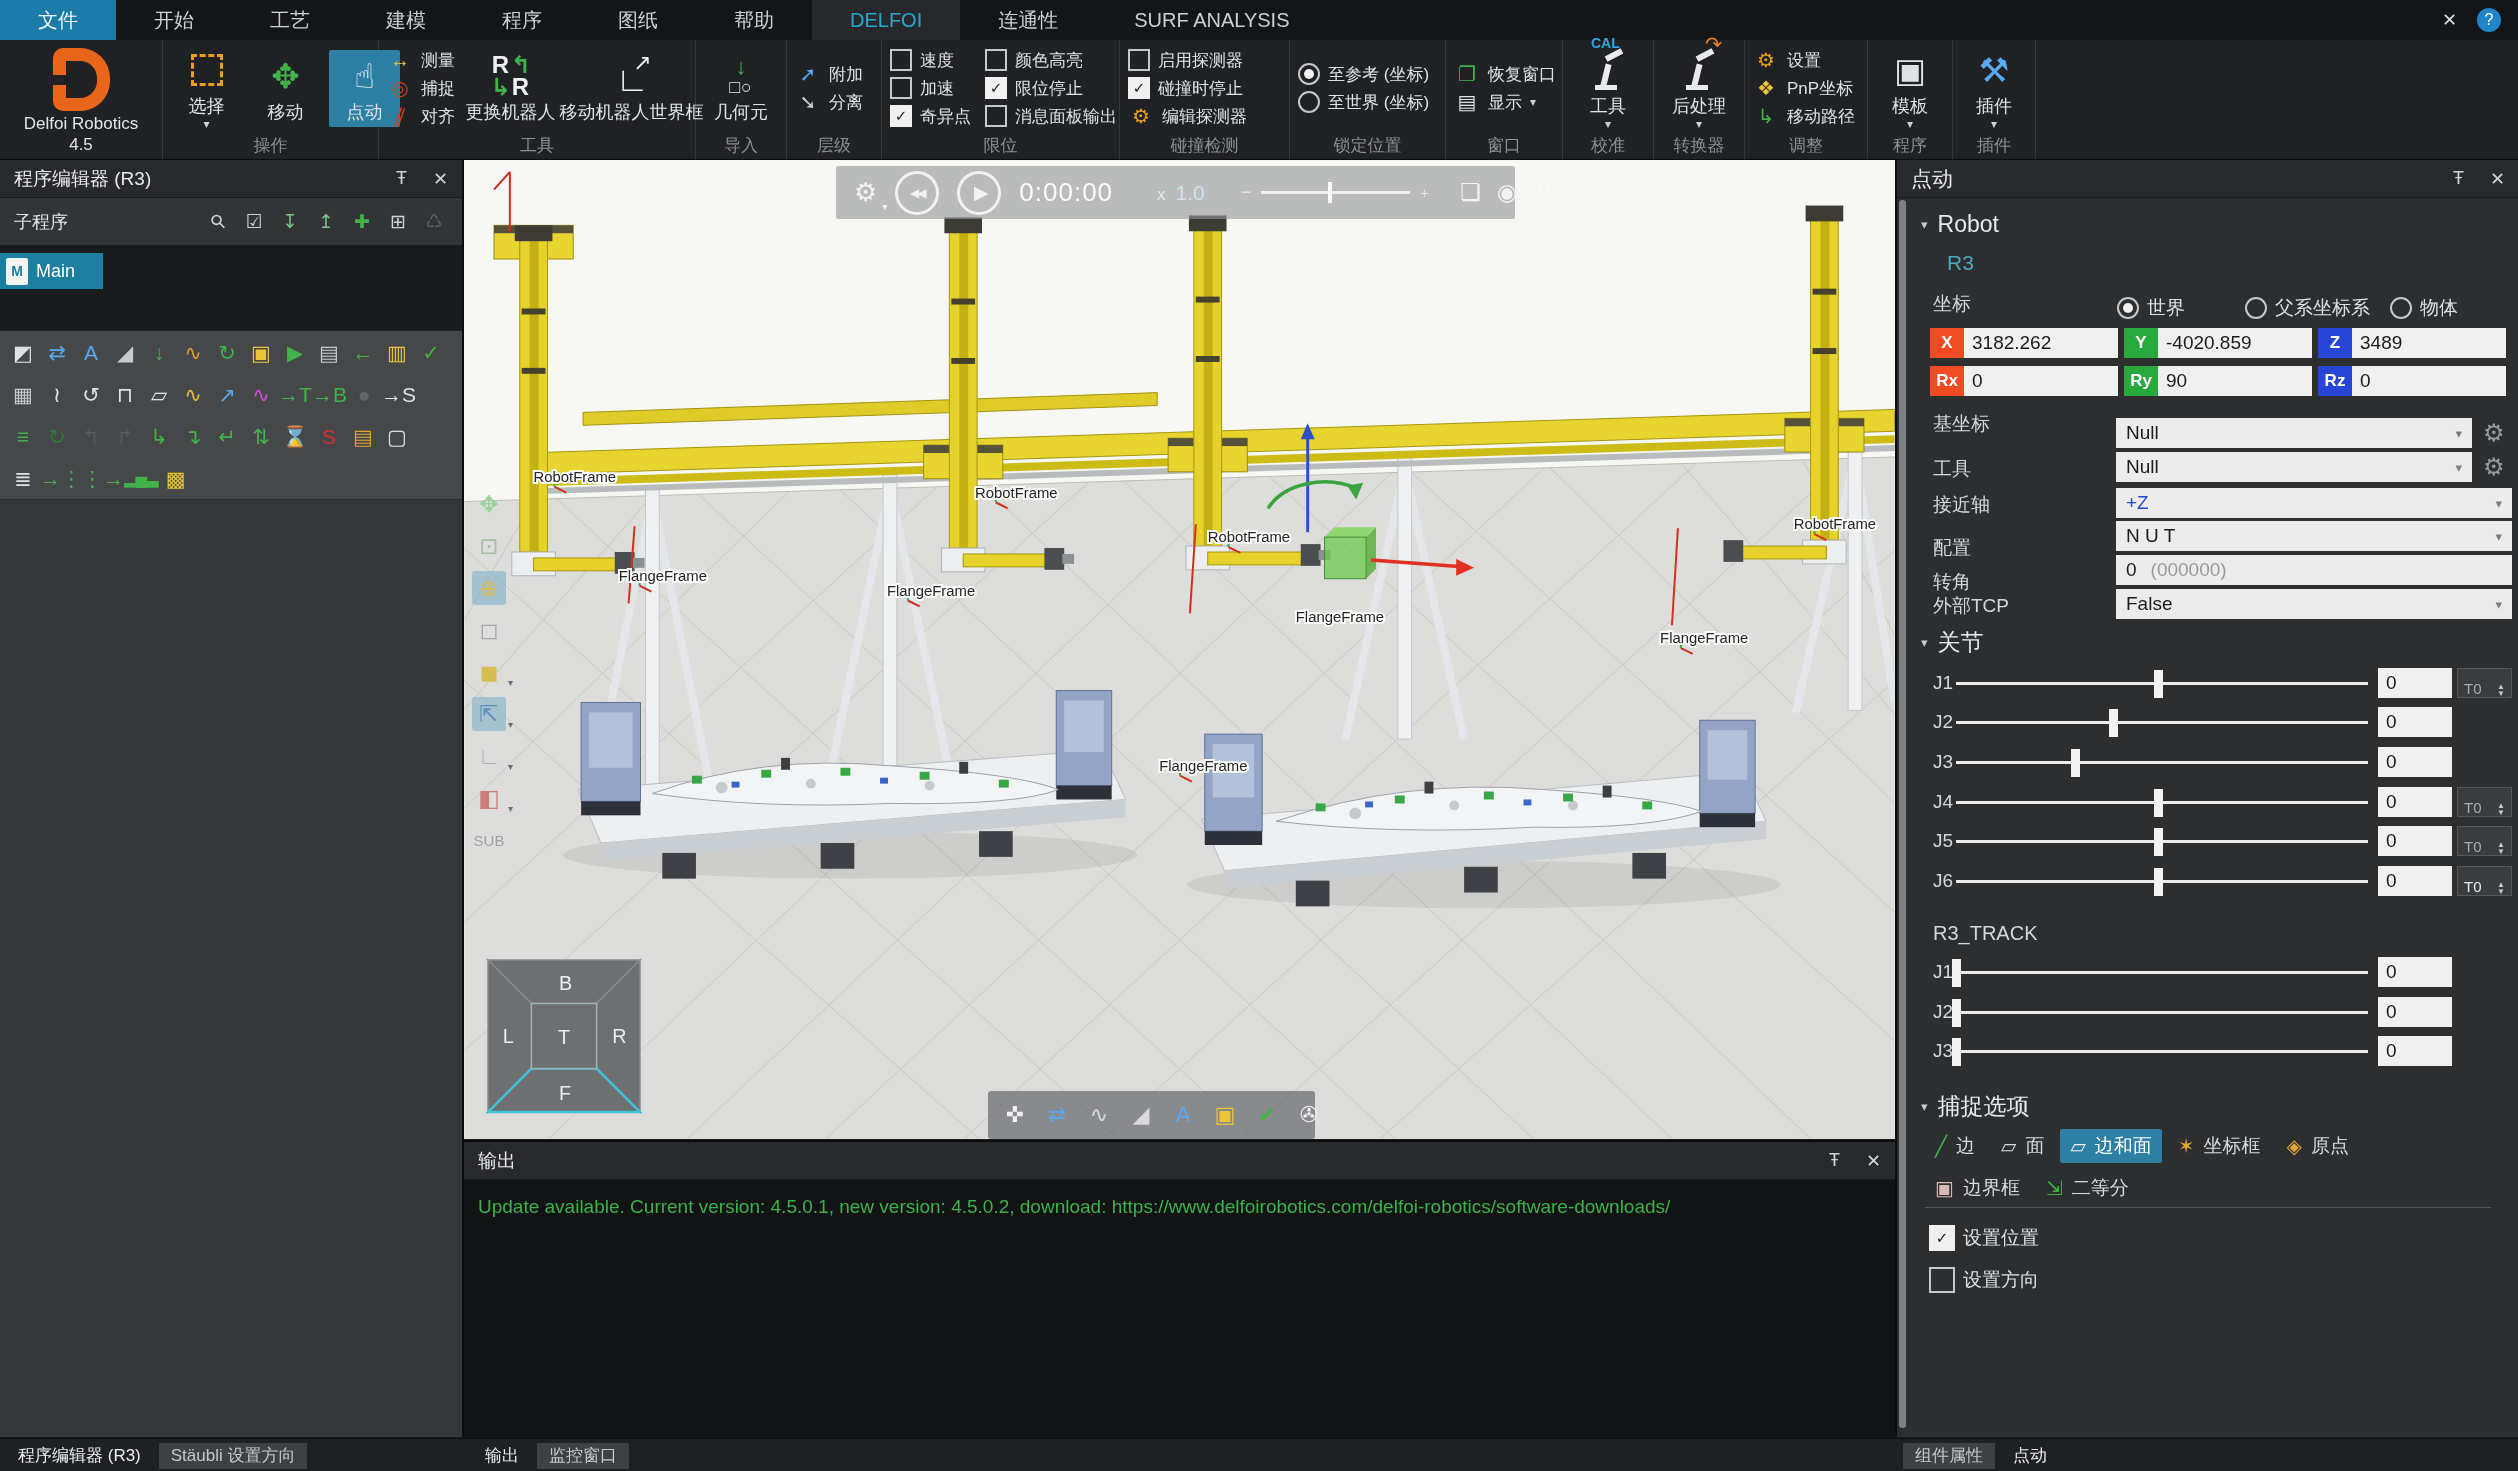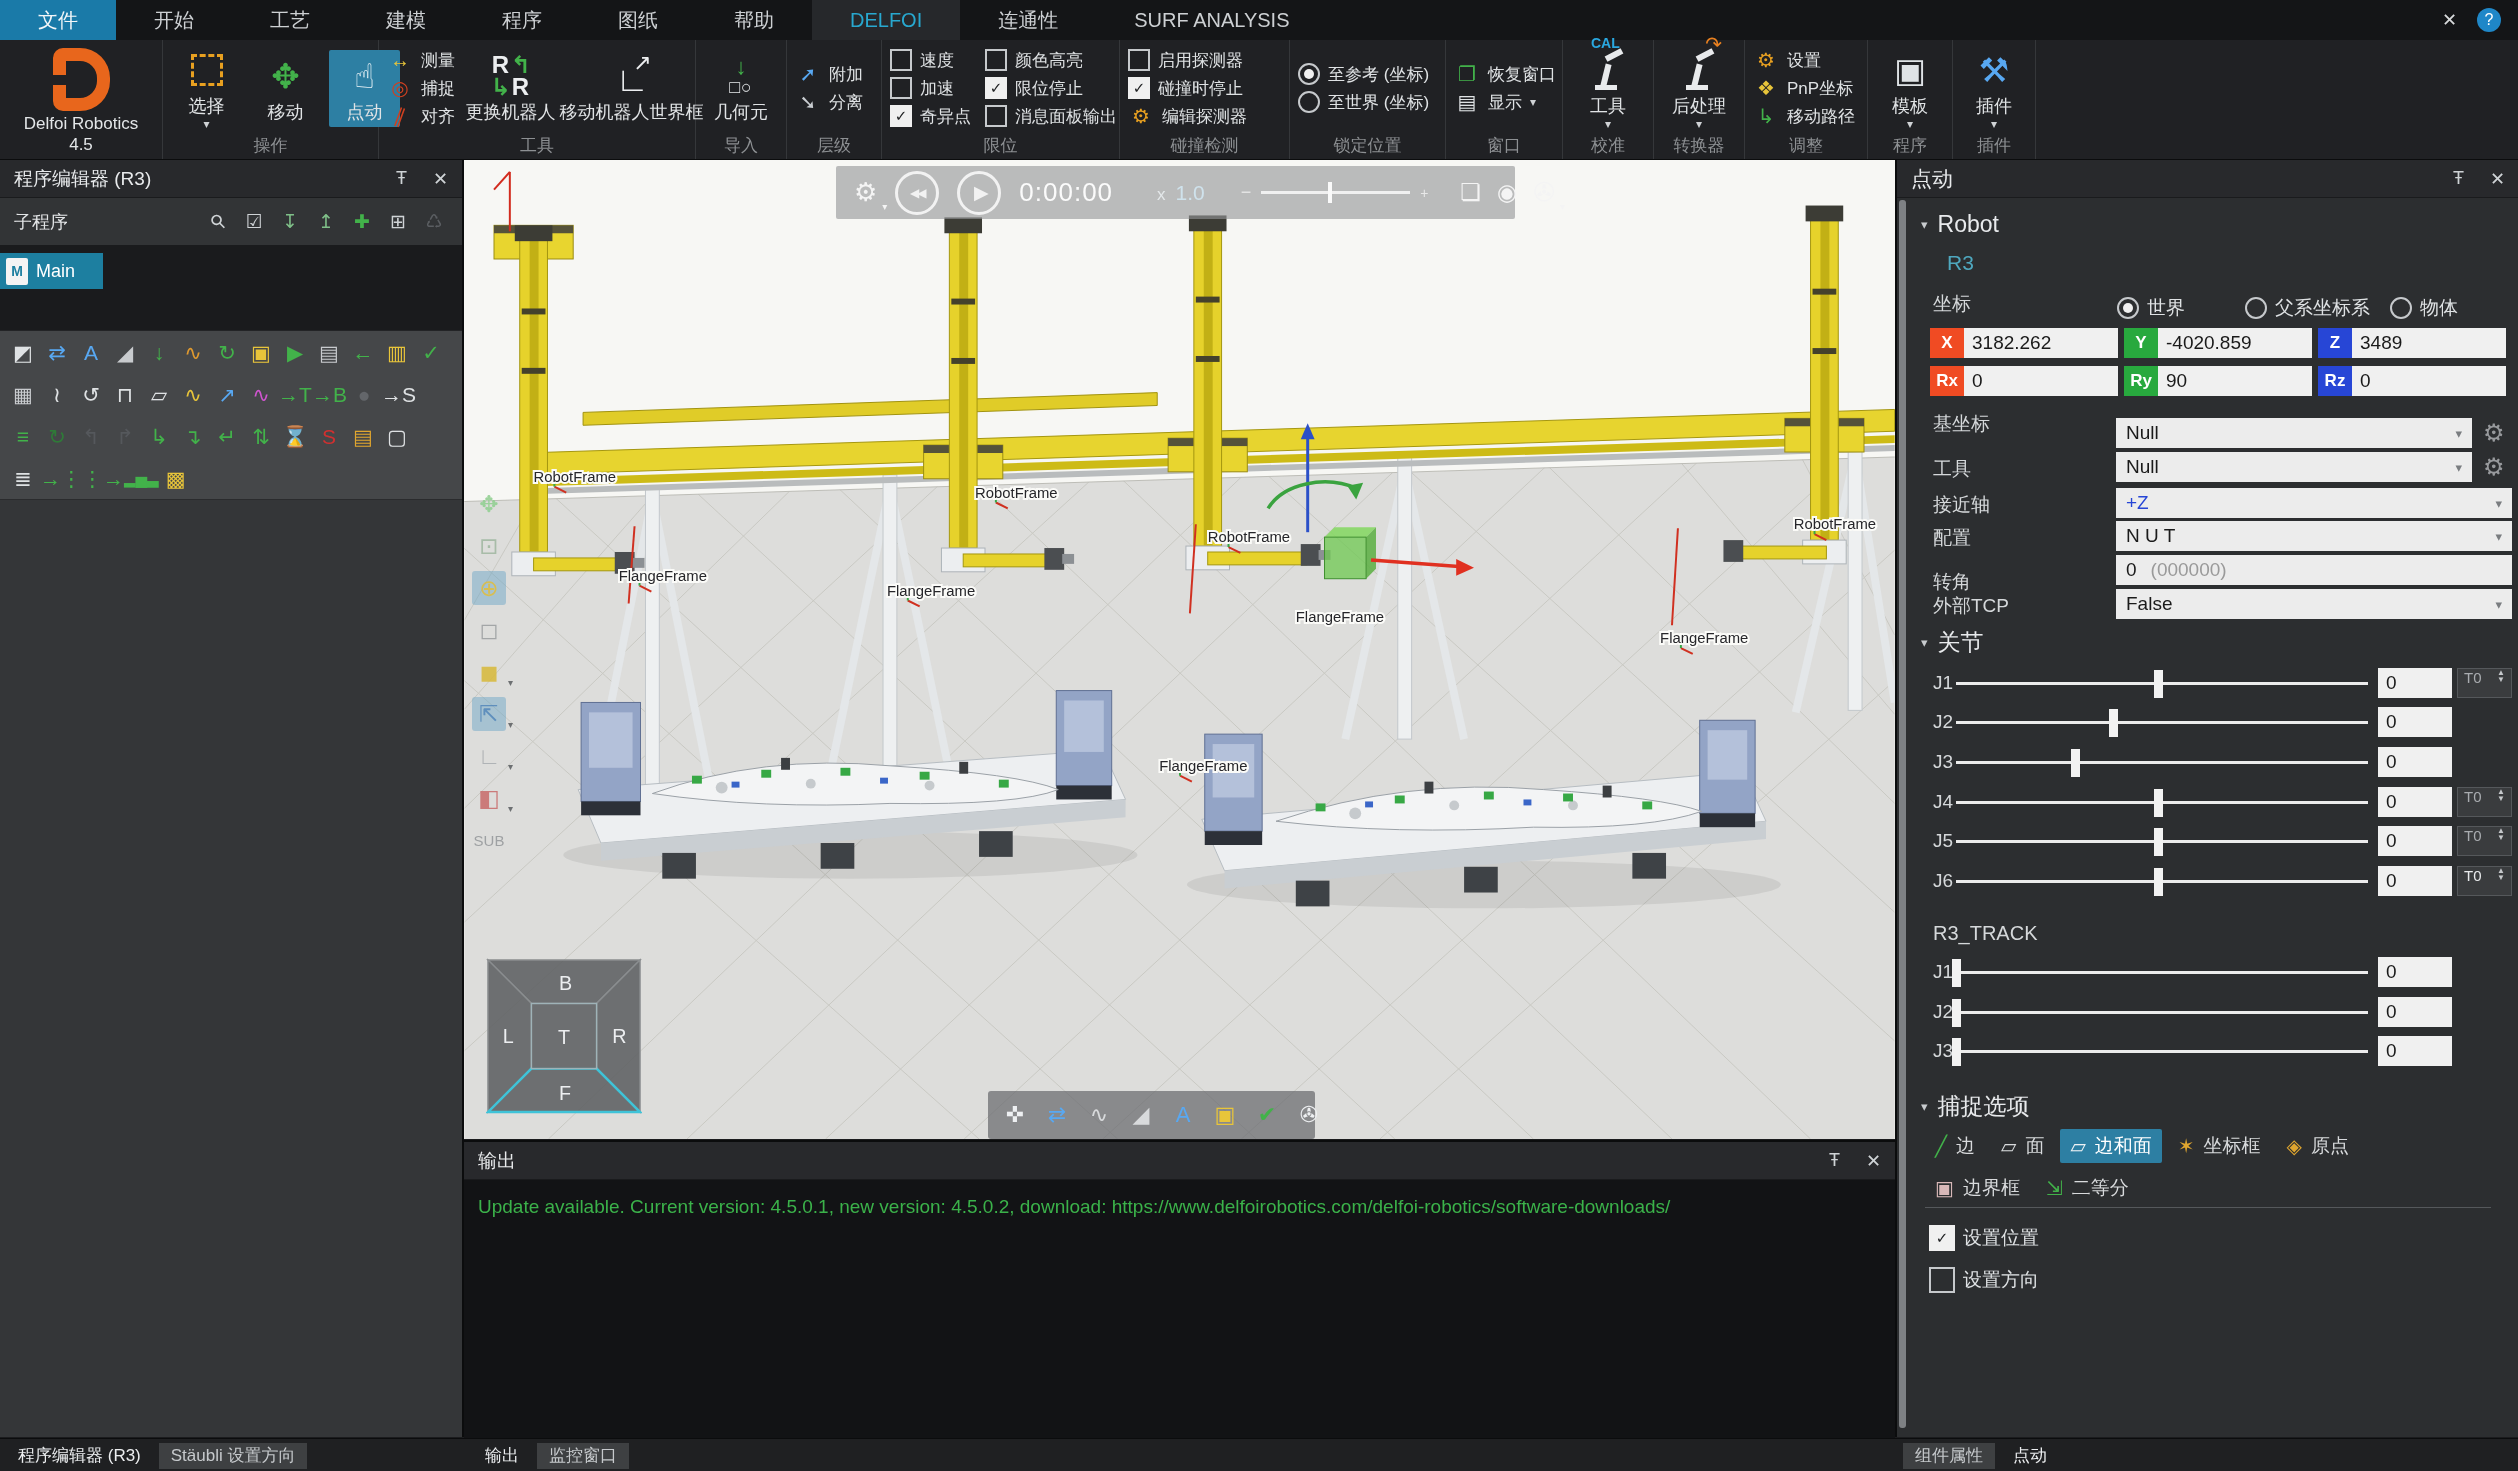--- a/index.html
+++ b/index.html
@@ -118,21 +118,21 @@
   .selbox{position:absolute;height:30px;background:#ececec;color:#1b1b1b;display:flex;align-items:center;padding:0 10px;font-size:19px}
   .selbox .dd{margin-left:auto;color:#7a7d80;font-size:13px}
   .selbox .blue{color:#2746d6}
   .selbox .muted{color:#9a9a9a;margin-left:14px}
   .rgear{position:absolute;font-size:24px;color:#97999c}
   .jrow{position:absolute;left:0;width:624px;height:32px}
   .jrow .jl{position:absolute;left:36px;top:4px;font-size:19px;color:#d5d8da}
   .jtrack{position:absolute;left:59px;top:14px;width:412px;height:3px;background:#ececec}
   .jthumb{position:absolute;top:-12px;width:9px;height:28px;background:#f2f2f2}
   .jval{position:absolute;left:481px;top:0;width:74px;height:30px;background:#f0f0f0;color:#1a1a1a;font-size:19px;display:flex;align-items:center;padding:0 8px}
-  .jturn{position:absolute;left:560px;top:0;width:55px;height:30px;background:#3a3c3e;border:1px solid #55585b;color:#a9acb0;font-size:15px;display:flex;align-items:flex-start;justify-content:space-between;padding:0 6px}
+  .jturn{position:absolute;left:560px;top:0;width:55px;height:30px;background:#3a3c3e;border:1px solid #55585b;color:#a9acb0;font-size:15px;display:flex;align-items:flex-end;justify-content:space-between;padding:0 6px}
   .jturn.bright{color:#e8eaec}
   .spin{display:flex;flex-direction:column;font-size:8px;line-height:7px;color:#c6c9cc}
   .snaprow{position:absolute;left:28px;display:flex;gap:6px;align-items:center}
   .snapbtn{display:inline-flex;align-items:center;gap:9px;height:34px;padding:0 10px;font-size:19px;color:#d8dadc;border-radius:2px}
   .snapbtn.sel{background:#2d7fa3;color:#fff}
   .snapbtn .si{font-size:20px}
   .rp-div{position:absolute;left:28px;width:566px;border-top:1px solid #55585b}
 
   
   #bottombar{position:absolute;left:0;top:1438px;width:2519px;height:34px;background:#1f2022;border-top:1px solid #0b0c0d}
@@ -877,21 +877,21 @@
       <span class="dd">▾</span>
     </div>
   <span class="rgear" style="left:586px;top:293px">⚙</span>
 
   <div class="rp-lab" style="top:332px">接近轴</div>
   <div class="selbox" style="left:219px;top:328px;width:396px">
       <span class="blue">+Z</span>
       <span class="dd">▾</span>
     </div>
 
-  <div class="rp-lab" style="top:365px">配置</div>
+  <div class="rp-lab" style="top:375px">配置</div>
   <div class="selbox" style="left:219px;top:361px;width:396px">
       <span>N U T</span>
       <span class="dd">▾</span>
     </div>
 
   <div class="rp-lab" style="top:409px">转角</div>
   <div class="selbox" style="left:219px;top:395px;width:396px">
       <span>0</span>
       <span class="muted">(000000)</span>
     </div>

